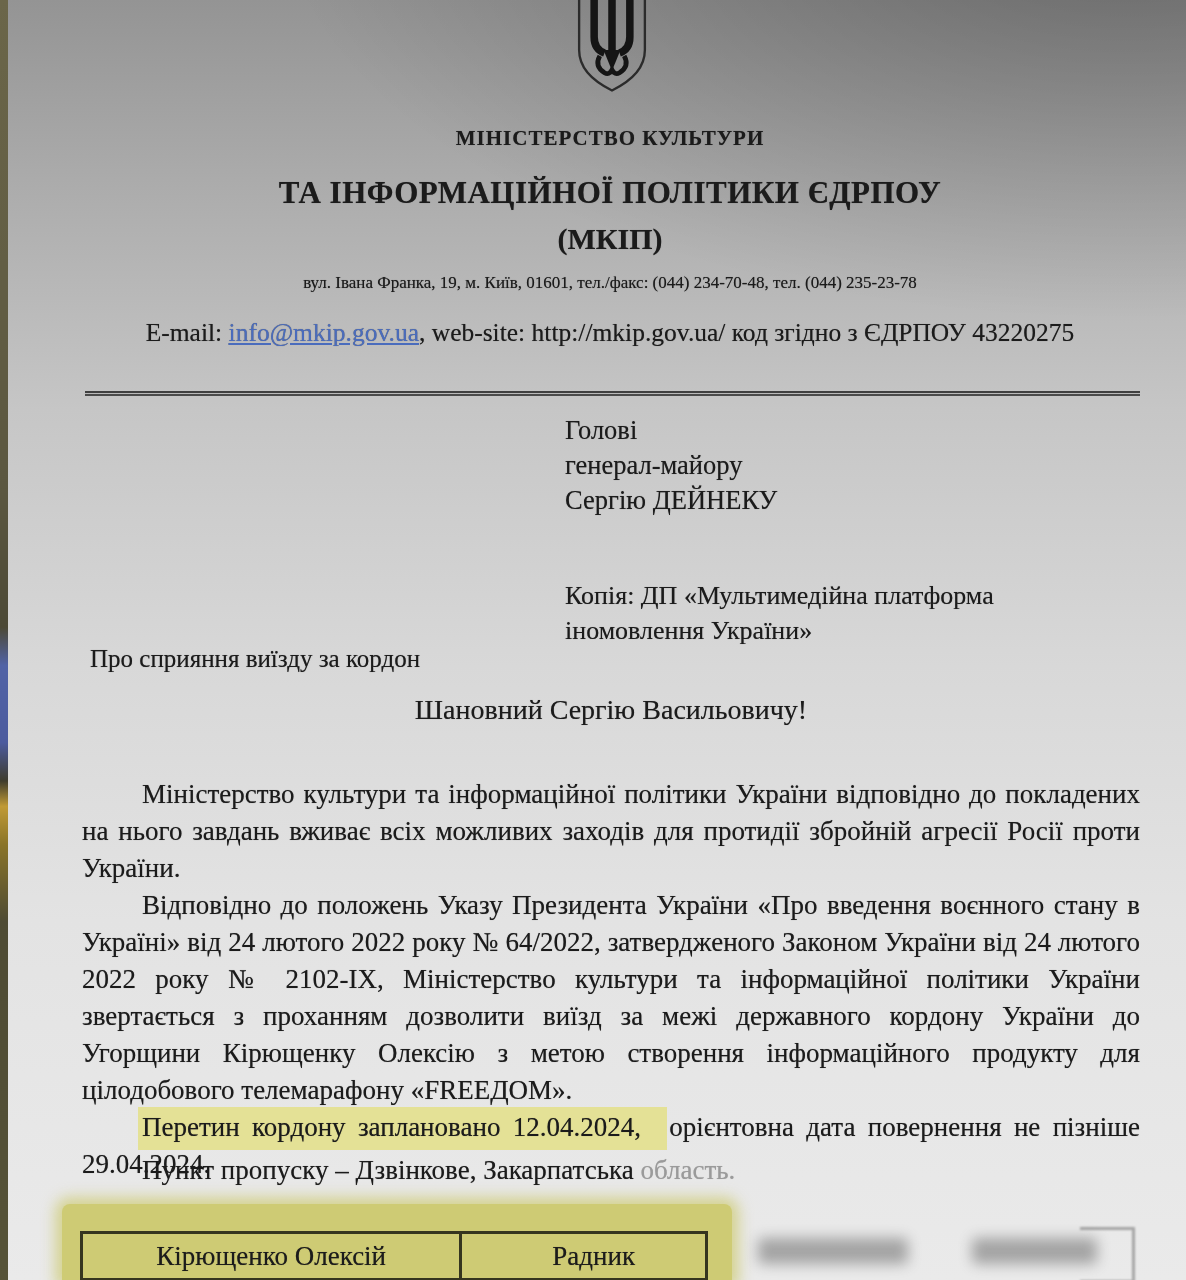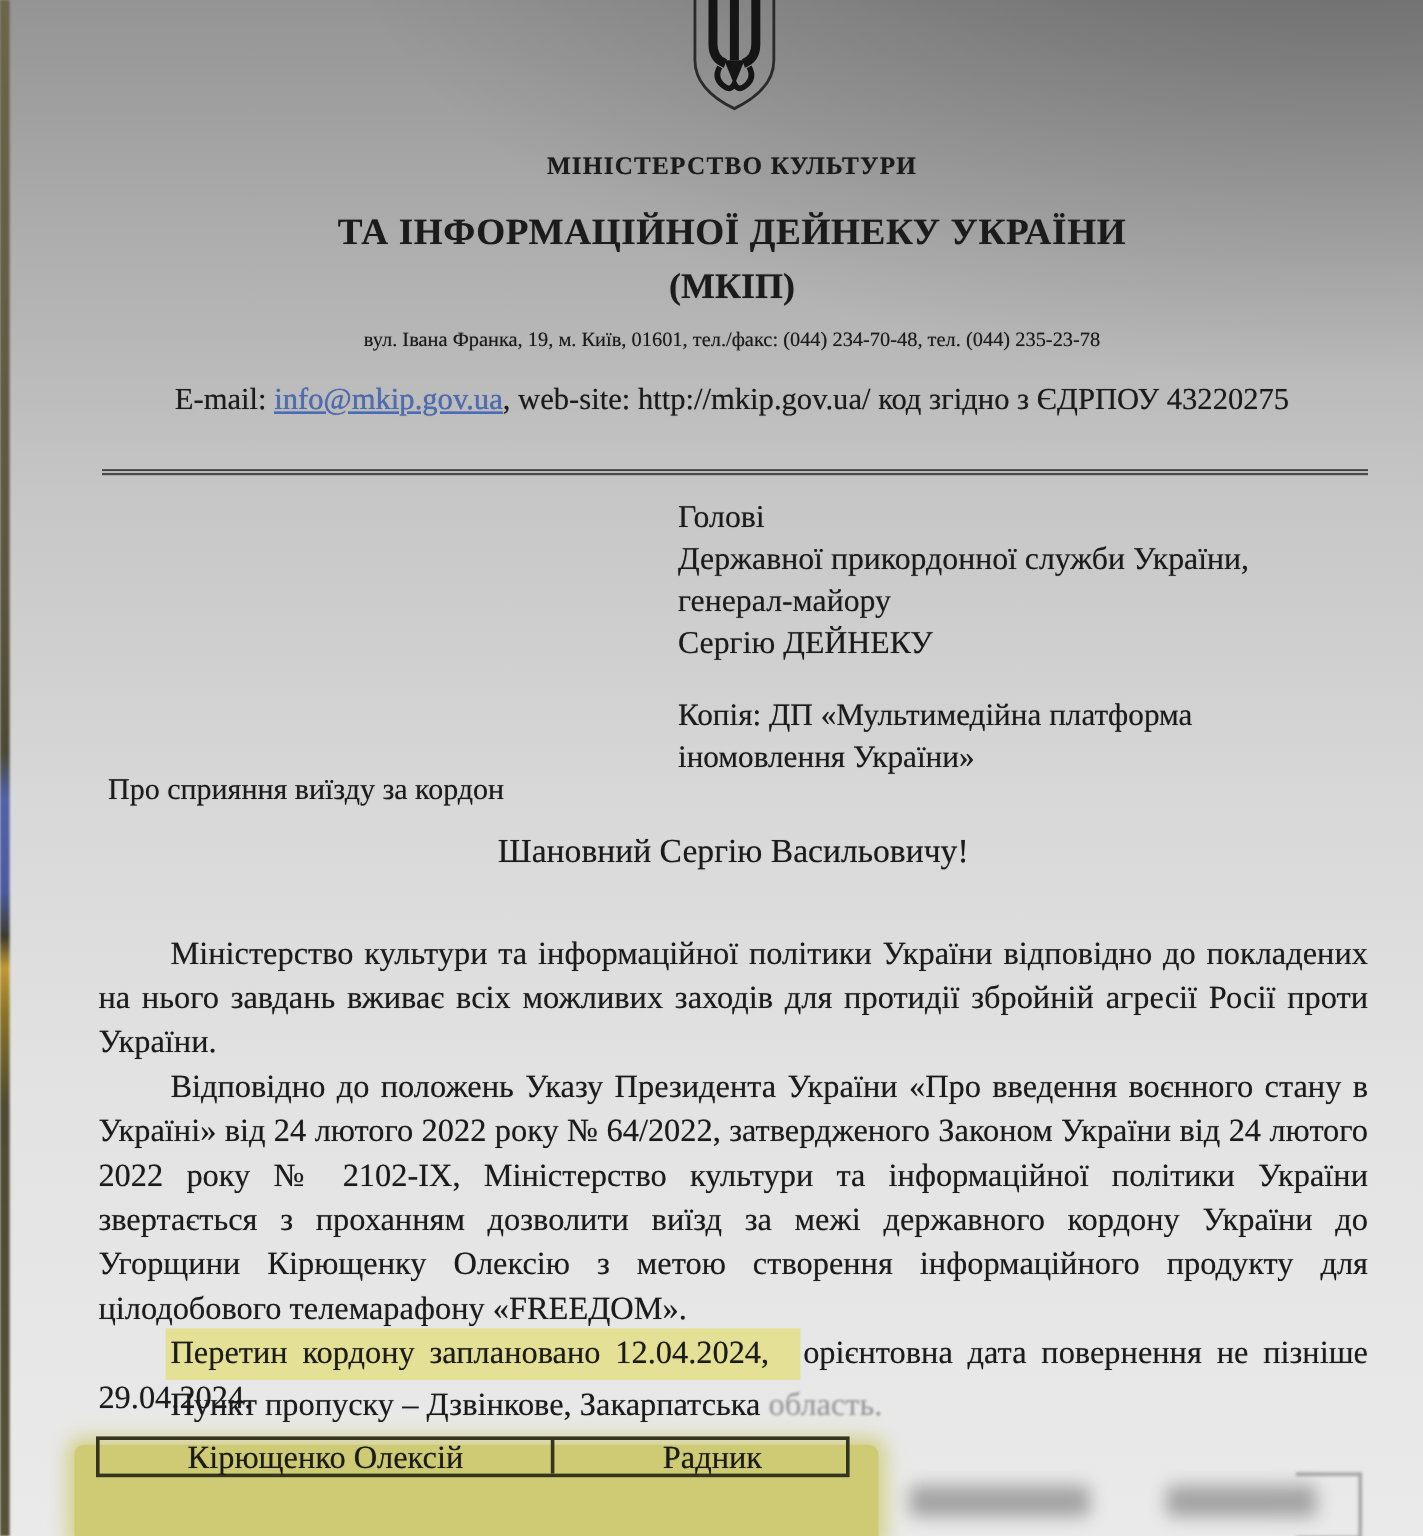--- a/index.html
+++ b/index.html
@@ -57,21 +57,21 @@
   }
   #checkpoint{position:absolute;left:82px;top:1155px;width:1058px;font-size:27px;text-indent:60px;}
   .faded{color:#4f4f4f;opacity:0.5;filter:blur(0.7px);}
   
   #yellow-block{
     position:absolute;left:62px;top:1204px;width:670px;height:76px;
     background:#cecb74;border-radius:8px 8px 0 0;
     box-shadow:0 0 14px 7px rgba(206,203,116,0.75);
   }
   #sign-table{
-    position:absolute;left:80px;top:1197px;width:628px;height:34px;
+    position:absolute;left:80px;top:1231px;width:628px;height:50px;
     border:3px solid #35351f;display:flex;box-sizing:border-box;
     background:transparent;
   }
   .cell{
     display:flex;align-items:center;justify-content:center;
     font-size:27px;height:100%;box-sizing:border-box;
   }
   #cell-name{width:61%;border-right:3px solid #35351f;}
   #cell-role{width:39%;padding-left:20px;}
   
@@ -96,31 +96,30 @@
     <g stroke="#151515" fill="none">
       <path d="M31 2 V50 Q31 63 42 67" stroke-width="8"></path>
       <path d="M69 2 V50 Q69 63 58 67" stroke-width="8"></path>
       <path d="M50 2 V64" stroke-width="8"></path>
     </g>
     <path d="M50 86 L41 64 H59 Z" fill="#151515"></path>
     <path d="M37 70 Q31 81 42 88 Q47 91 50 85 Q53 91 58 88 Q69 81 63 70" fill="none" stroke="#151515" stroke-width="5"></path>
   </svg>
 
   <div class="hline soft" id="title1">МІНІСТЕРСТВО КУЛЬТУРИ</div>
-  <div class="hline soft" id="title2">ТА ІНФОРМАЦІЙНОЇ ДЕЙНЕКУ УКРАЇНИ</div>
+  <div class="hline soft" id="title2">ТА ІНФОРМАЦІЙНОЇ ПОЛІТИКИ ЄДРПОУ</div>
   <div class="hline soft" id="title3">(МКІП)</div>
   <div class="hline soft" id="addr">вул. Івана Франка, 19, м. Київ, 01601, тел./факс: (044) 234-70-48, тел. (044) 235-23-78</div>
 
   <div class="hline soft" id="email"><span>E-mail: </span><a href="#">info@mkip.gov.ua</a><span>, web-site: http://mkip.gov.ua/ код згідно з ЄДРПОУ 43220275</span></div>
 
   <div id="rule"></div>
 
   <div id="recipient" class="soft">
     <div>Голові</div>
-    <div>Державної прикордонної служби України,</div>
     <div>генерал-майору</div>
     <div>Сергію ДЕЙНЕКУ</div>
   </div>
 
   <div id="copyblock" class="soft">
     <div>Копія: ДП «Мультимедійна платформа</div>
     <div>іномовлення України»</div>
   </div>
 
   <div id="subject" class="soft">Про сприяння виїзду за кордон</div>

